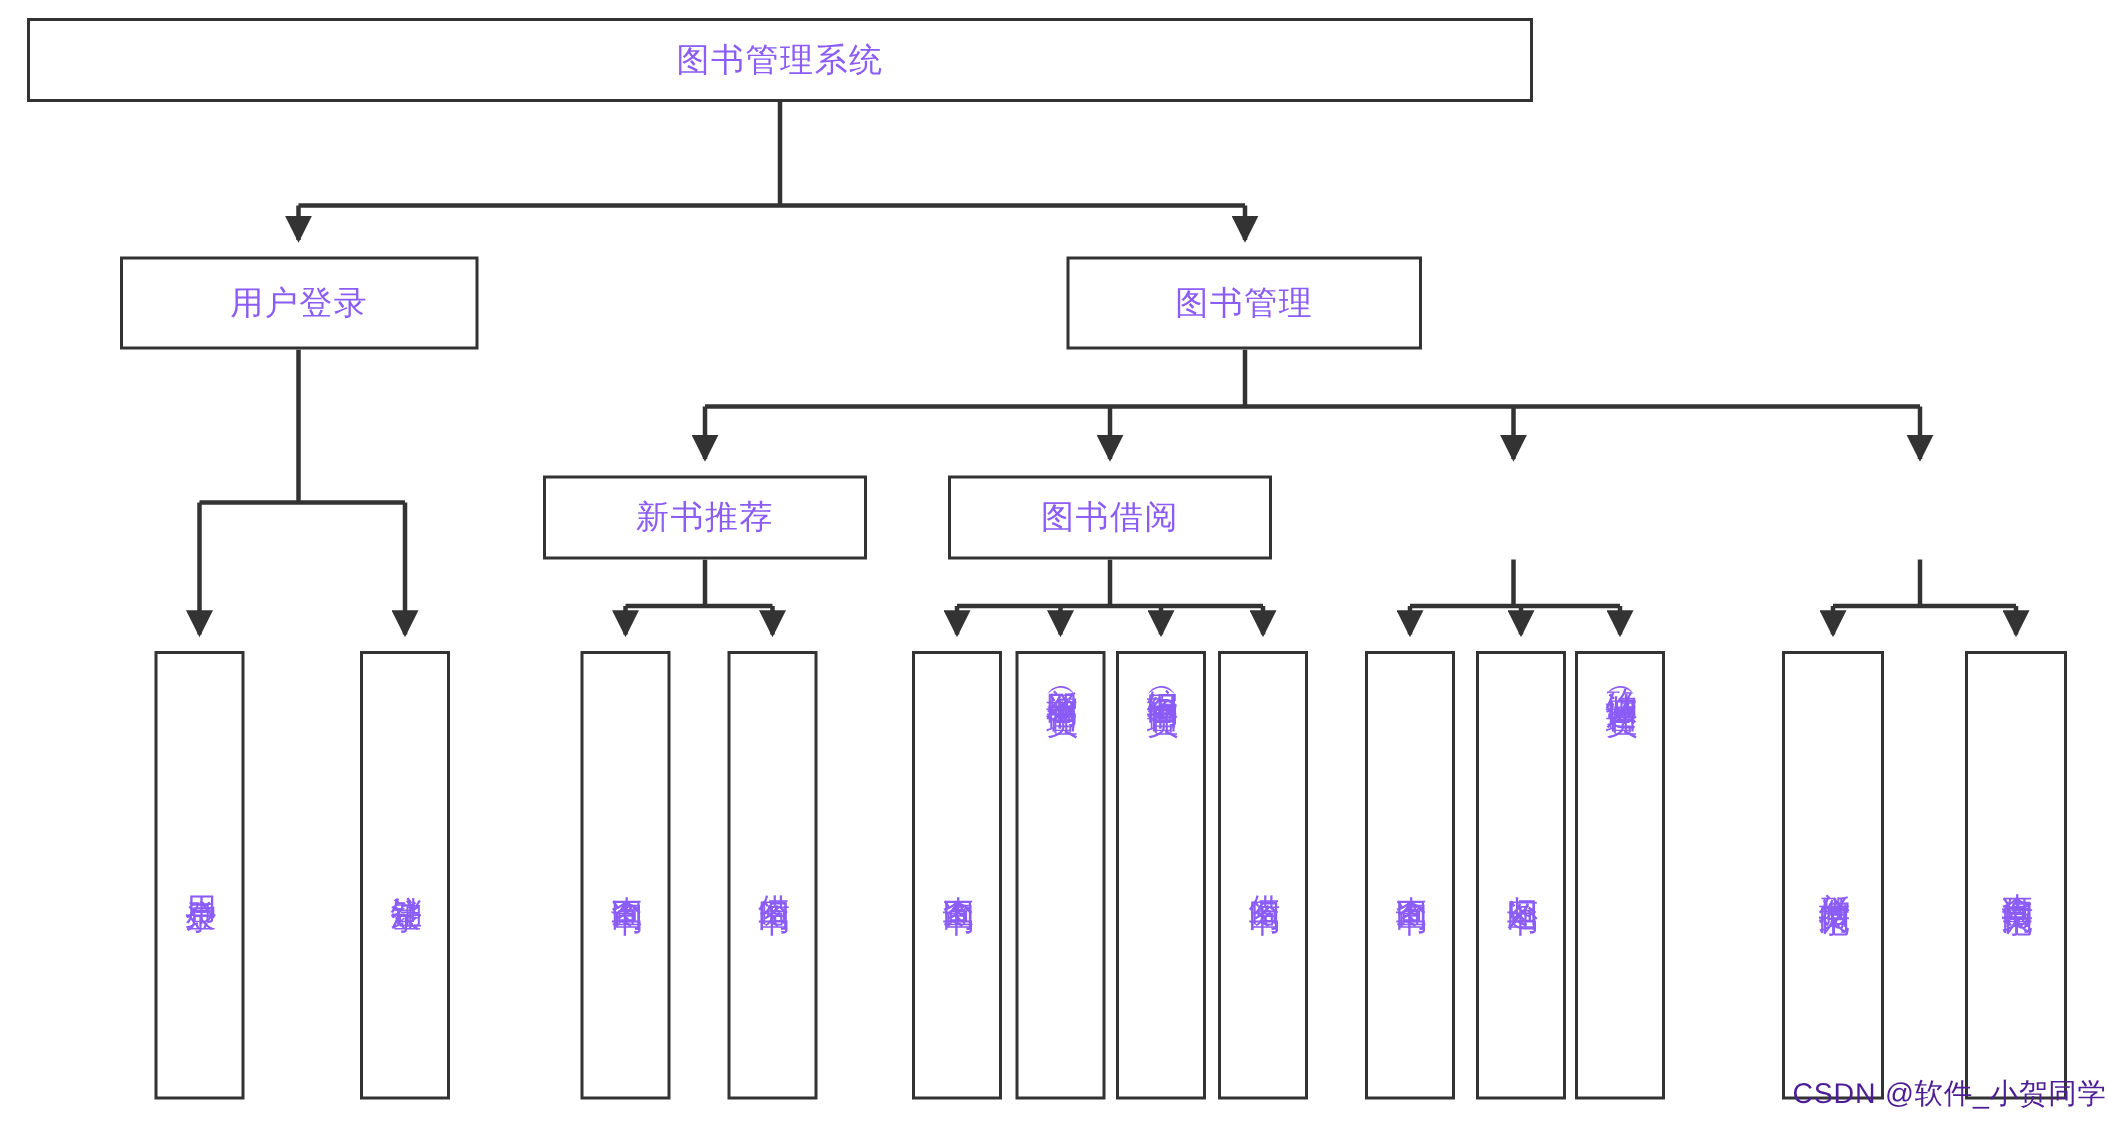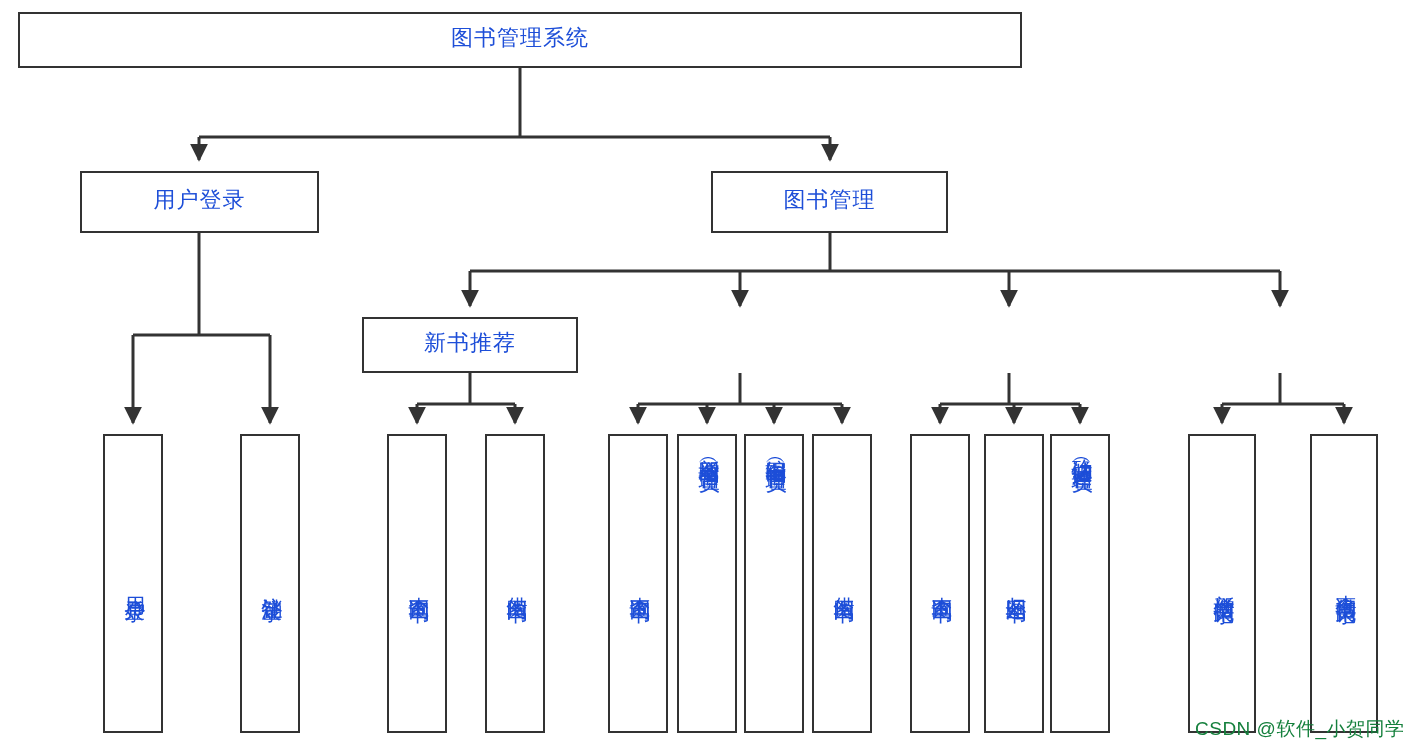--- a/index.html
+++ b/index.html
@@ -26,23 +26,22 @@
     pointer-events: none;
   }
   .node {
     position: absolute;
     box-sizing: border-box;
     border: 2.5px solid #333333;
     background: #ffffff;
     display: flex;
     align-items: center;
     justify-content: center;
-    color: #1d4ed8;
+    color: #8b5cf6;
     text-align: center;
-    font-family: Liberation Mono, monospace;
   }
   .node.horiz {
     font-size: 22px;
     letter-spacing: 1px;
     line-height: 1.25;
   }
   .node.root {
     font-size: 22px;
   }
   
@@ -59,21 +58,21 @@
     white-space: nowrap;
     display: block;
     margin: 0 auto;
   }
   .node.vert.mid .vtext {
     margin-top: 0;
   }
   .watermark {
     position: absolute;
     font-size: 19px;
-    color: #15803d;
+    color: #4c1d95;
     white-space: nowrap;
     letter-spacing: 0.5px;
   }
 </style>
 </head>
 <body>
 
 <div id="canvas">
 
   <svg id="wires" viewBox="0 0 1405 747" xmlns="http://www.w3.org/2000/svg">
@@ -133,20 +132,23 @@
   <div class="node horiz" id="node-l2-0" style="left: 80px; top: 171px; width: 239px; height: 62px;">
     <span>用户登录</span>
   </div>
   <div class="node horiz" id="node-l3-0" style="left: 362px; top: 317px; width: 216px; height: 56px;">
     <span>新书推荐</span>
   </div>
 
   <div class="node horiz" id="node-l2-1" style="left: 711px; top: 171px; width: 237px; height: 62px;">
     <span>图书管理</span>
   </div>
+  <div class="node horiz" id="node-l3-1" style="left: 632px; top: 317px; width: 216px; height: 56px;">
+    <span>图书借阅</span>
+  </div>
 
   <div class="node vert mid" id="node-leaf-0" style="left: 103px; top: 434px; width: 60px; height: 299px; align-items: center;">
     <span class="vtext">用户登录</span>
   </div>
   <div class="node vert mid" id="node-leaf-1" style="left: 240px; top: 434px; width: 60px; height: 299px; align-items: center;">
     <span class="vtext">注销登录</span>
   </div>
   <div class="node vert mid" id="node-leaf-2" style="left: 387px; top: 434px; width: 60px; height: 299px; align-items: center;">
     <span class="vtext">查询图书</span>
   </div>

